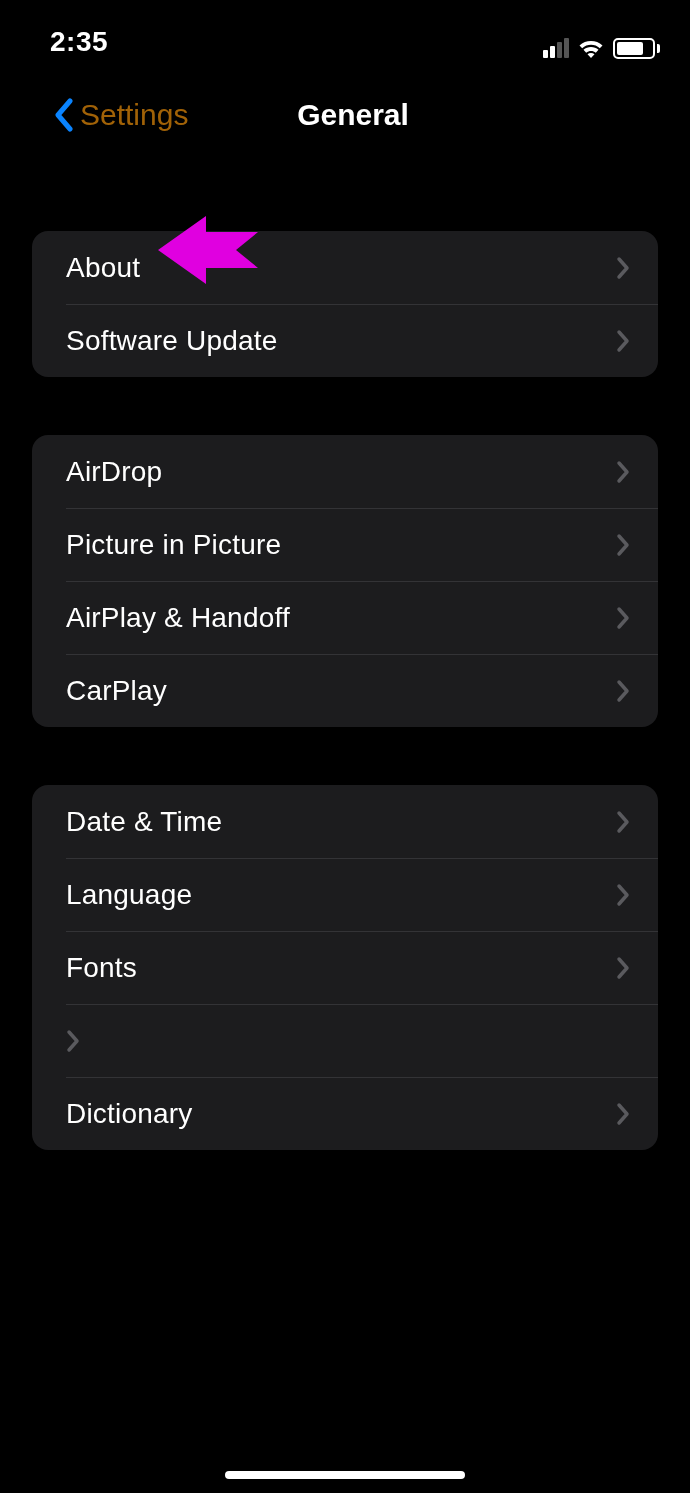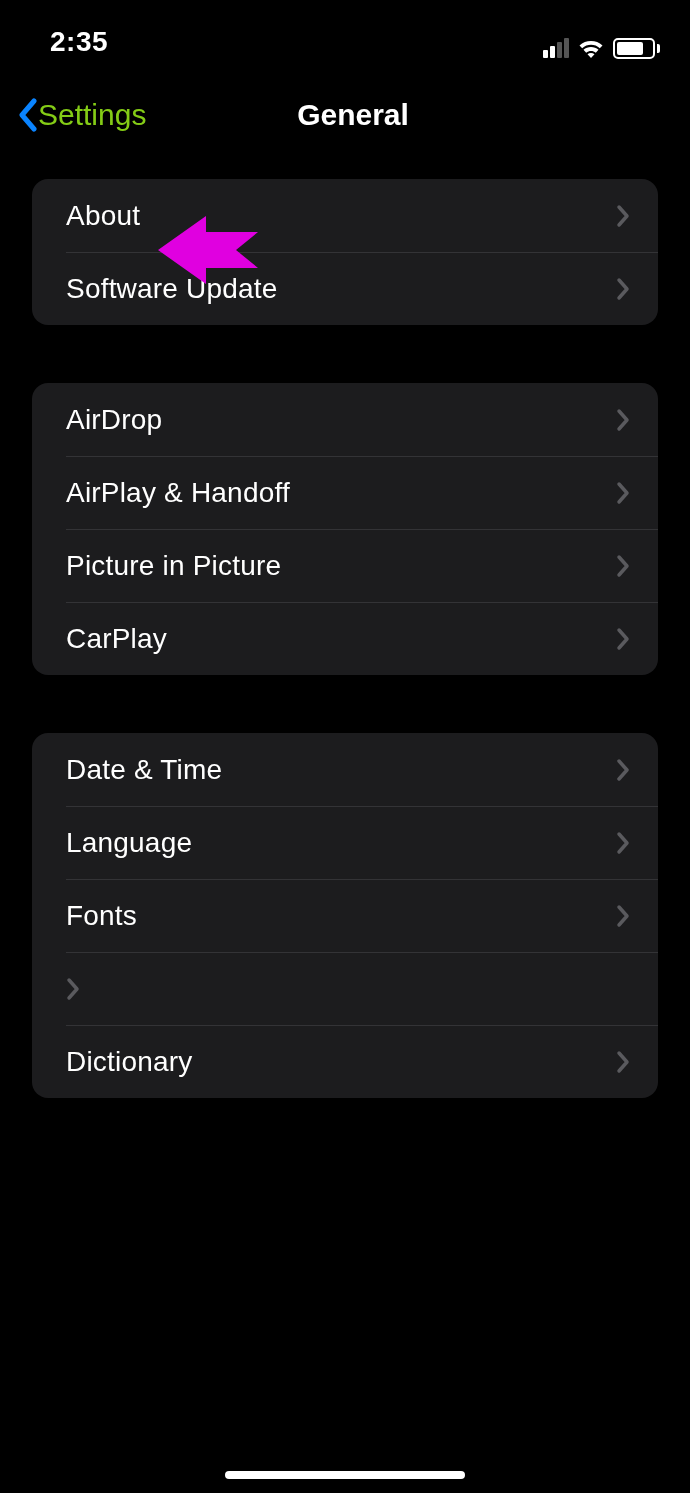--- a/index.html
+++ b/index.html
@@ -50,36 +50,38 @@
   .nav-bar {
     position: relative;
     height: 70px;
     display: flex;
     align-items: center;
     margin-top: 10px;
   }
   .back-button {
     display: flex;
     align-items: center;
-    color: #84cc16;
+    gap: 6px;
+    color: #a16207;
     font-size: 30px;
     padding-left: 18px;
+    margin-left: 36px;
   }
   .back-chevron svg { display: block; }
   .nav-title {
     position: absolute;
     left: 16px; right: 0;
     text-align: center;
     font-size: 30px;
     font-weight: 600;
     pointer-events: none;
   }
 
   
-  .content { padding: 0 32px; margin-top: 29px; }
+  .content { padding: 0 32px; margin-top: 81px; }
   .group {
     background: #1c1c1e;
     border-radius: 16px;
     margin-bottom: 58px;
     overflow: hidden;
   }
   .row {
     display: flex;
     align-items: center;
     justify-content: space-between;
@@ -182,29 +184,29 @@
     <div class="group">
       <div class="row">
         <div class="row-label">AirDrop</div>
         <div class="chevron-right">
           <svg width="14" height="24" viewBox="0 0 14 24">
             <polyline points="3,3 11,12 3,21" fill="none" stroke="#5a5a5e" stroke-width="3.5" stroke-linecap="round" stroke-linejoin="round"></polyline>
           </svg>
         </div>
       </div>
       <div class="row">
+        <div class="row-label">Picture in Picture</div>
+        <div class="chevron-right">
+          <svg width="14" height="24" viewBox="0 0 14 24">
+            <polyline points="3,3 11,12 3,21" fill="none" stroke="#5a5a5e" stroke-width="3.5" stroke-linecap="round" stroke-linejoin="round"></polyline>
+          </svg>
+        </div>
+      </div>
+      <div class="row">
         <div class="row-label">AirPlay &amp; Handoff</div>
-        <div class="chevron-right">
-          <svg width="14" height="24" viewBox="0 0 14 24">
-            <polyline points="3,3 11,12 3,21" fill="none" stroke="#5a5a5e" stroke-width="3.5" stroke-linecap="round" stroke-linejoin="round"></polyline>
-          </svg>
-        </div>
-      </div>
-      <div class="row">
-        <div class="row-label">Picture in Picture</div>
         <div class="chevron-right">
           <svg width="14" height="24" viewBox="0 0 14 24">
             <polyline points="3,3 11,12 3,21" fill="none" stroke="#5a5a5e" stroke-width="3.5" stroke-linecap="round" stroke-linejoin="round"></polyline>
           </svg>
         </div>
       </div>
       <div class="row">
         <div class="row-label">CarPlay</div>
         <div class="chevron-right">
           <svg width="14" height="24" viewBox="0 0 14 24">

